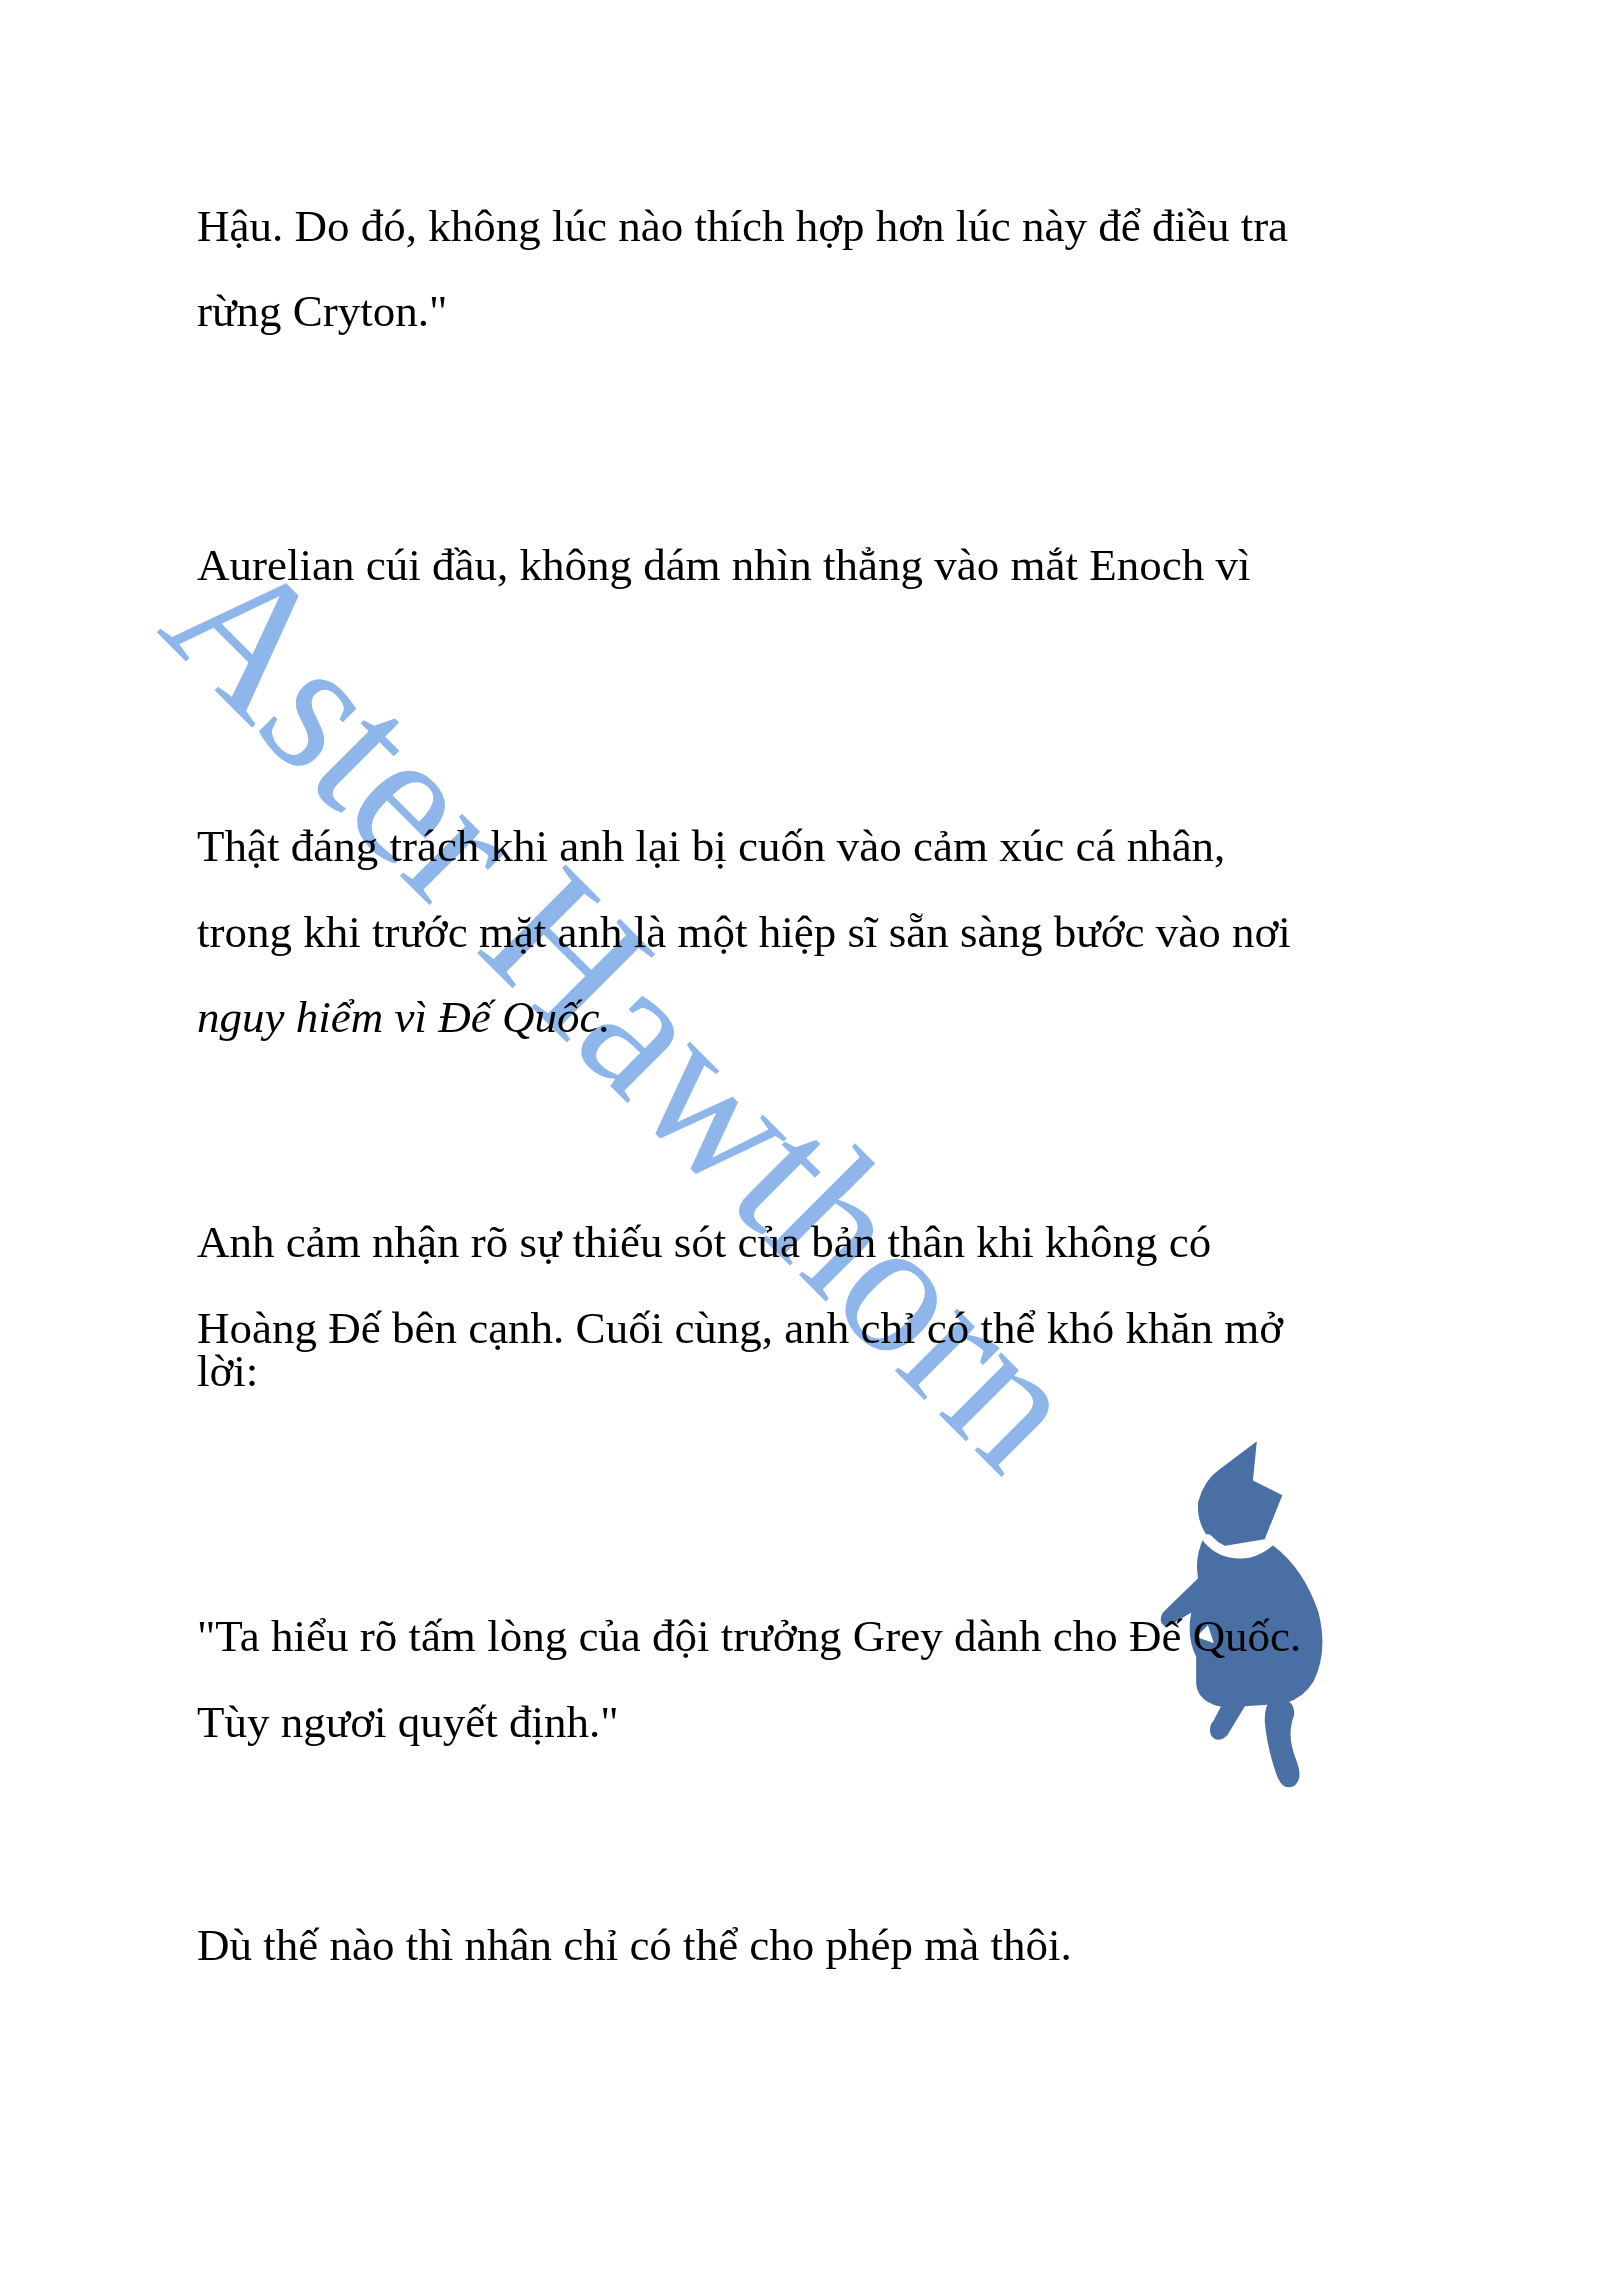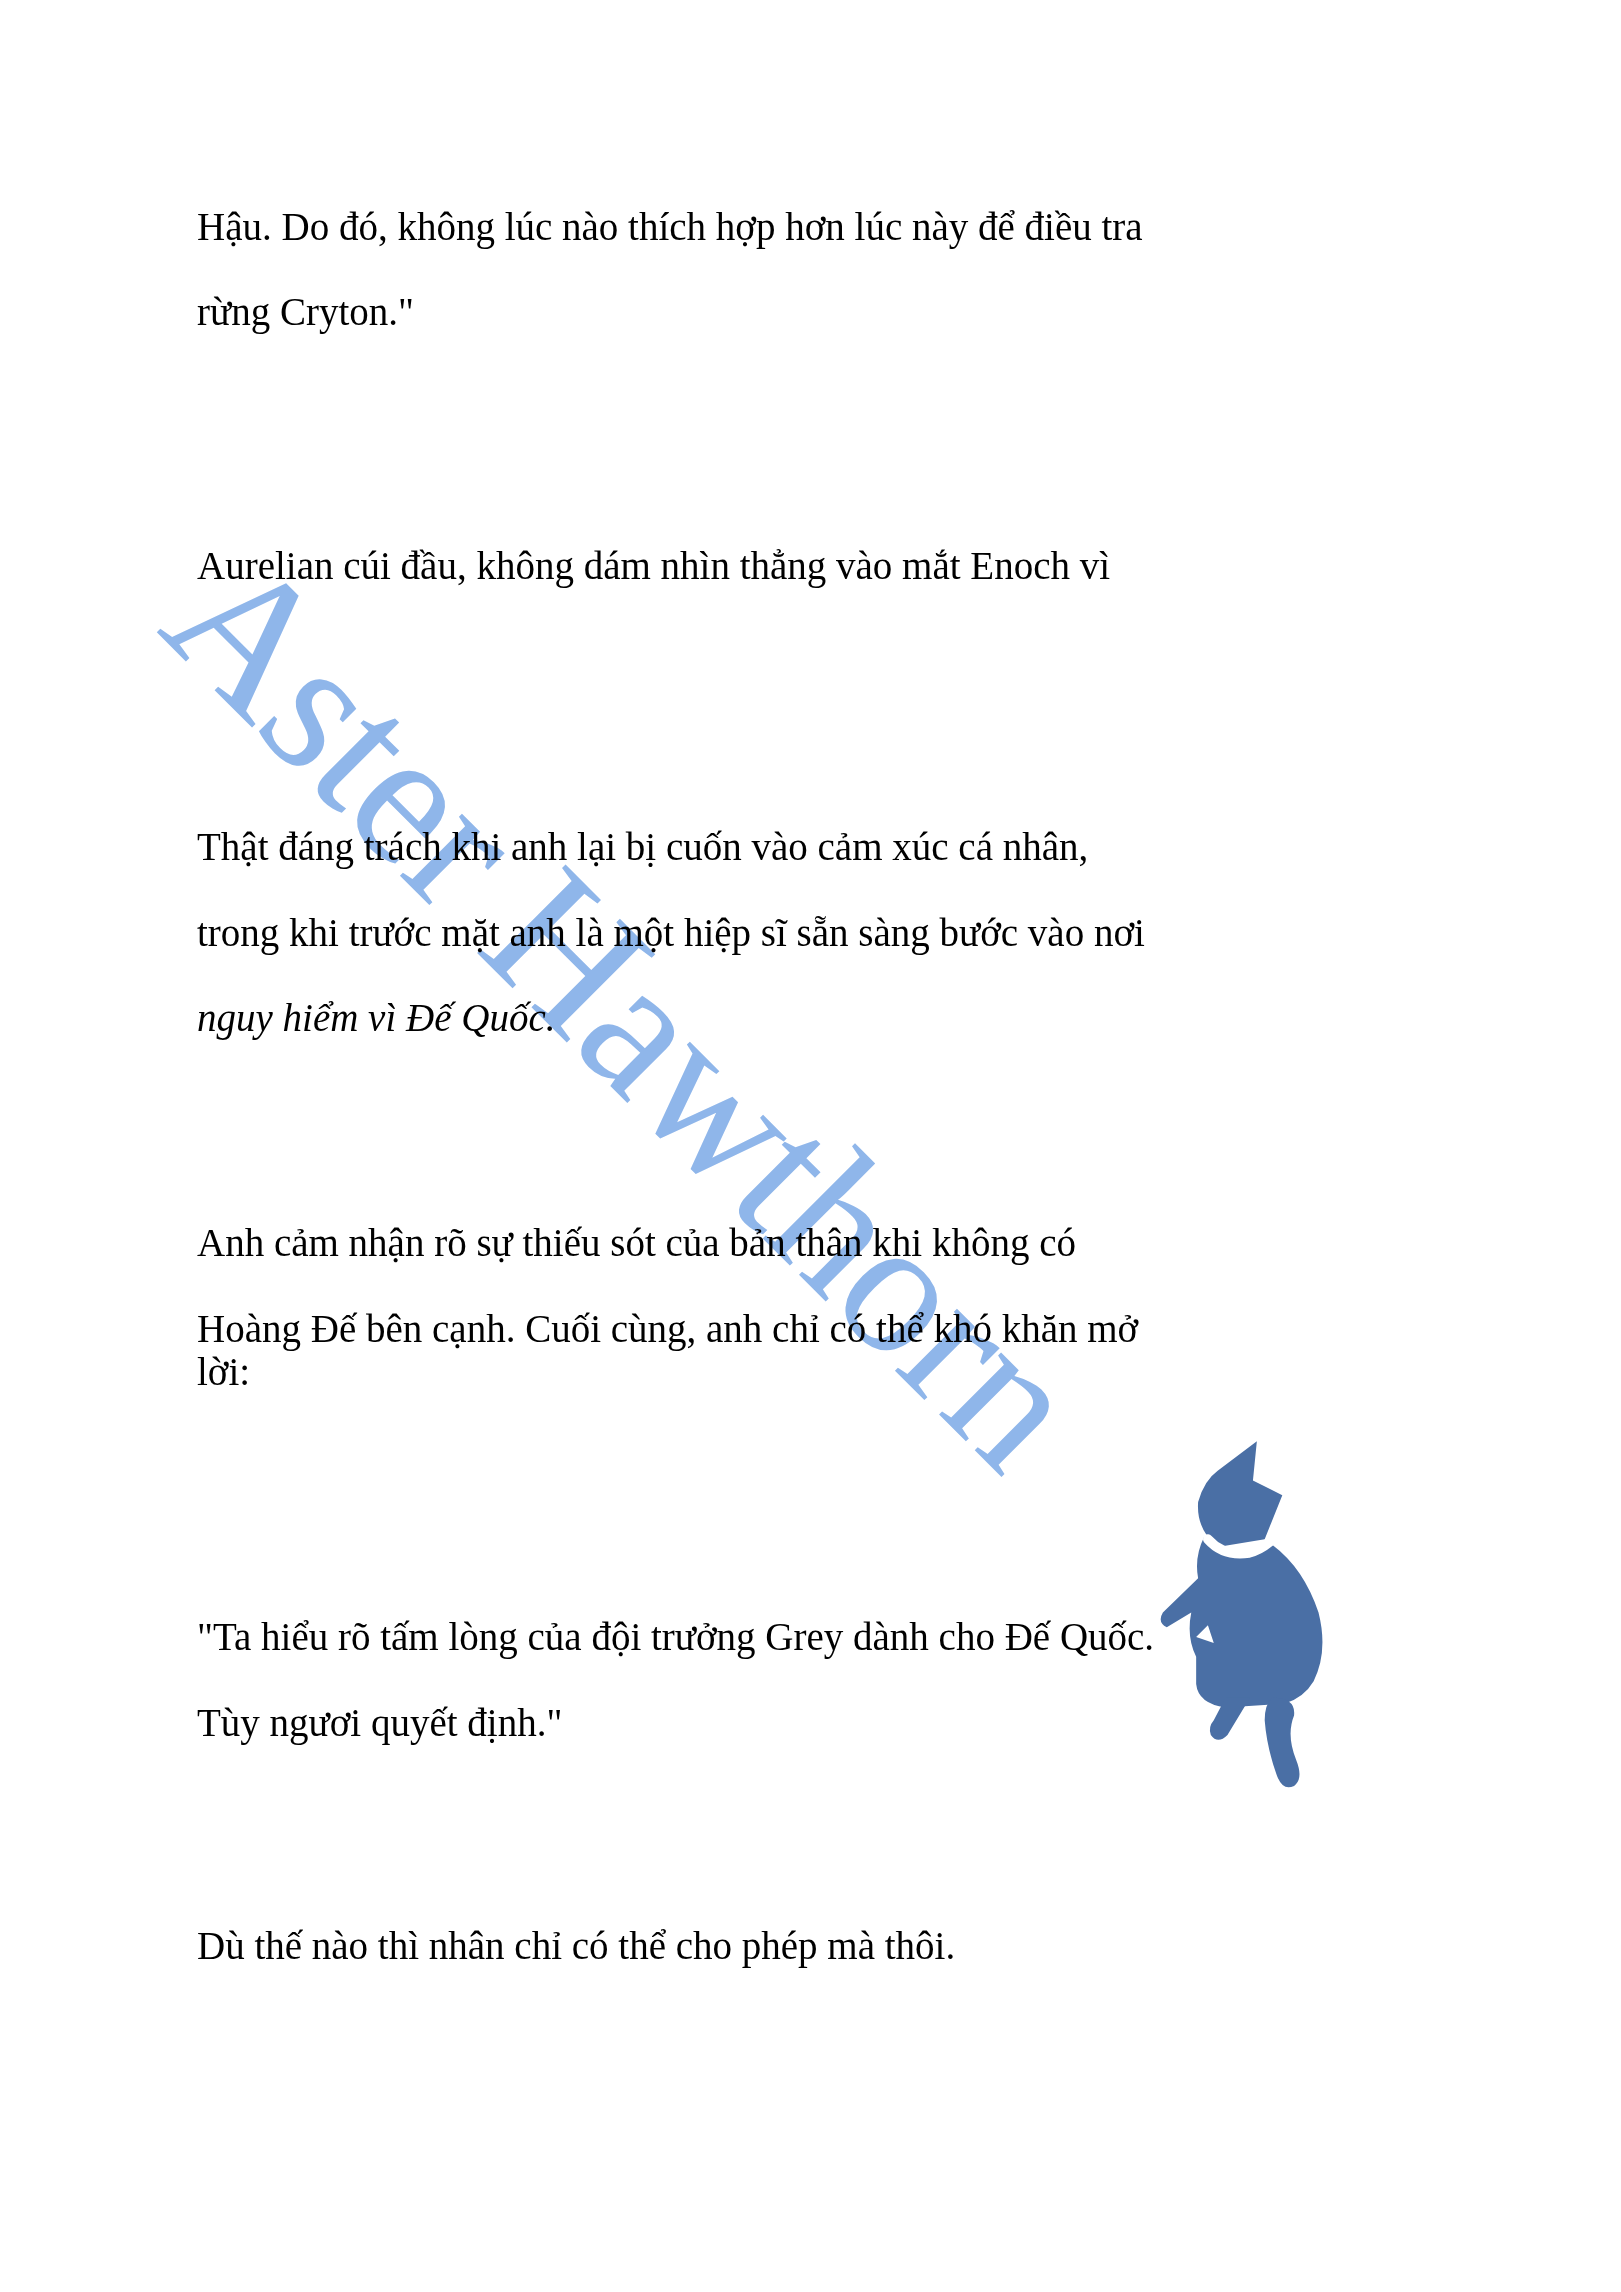--- a/index.html
+++ b/index.html
@@ -17,21 +17,21 @@
       position: absolute;
       left: 0; top: 0;
       width: 1621px;
       height: 2293px;
       background: #ffffff;
     }
     .line {
       position: absolute;
       left: 197px;
       font-family: "Liberation Serif", "DejaVu Serif", serif;
-      font-size: 39px;
+      font-size: 45px;
       line-height: 55px;
       color: #000000;
       white-space: nowrap;
       z-index: 3;
     }
     .watermark {
       position: absolute;
       left: 118px;
       top: 970px;
       font-family: "Liberation Serif", "DejaVu Serif", serif;

